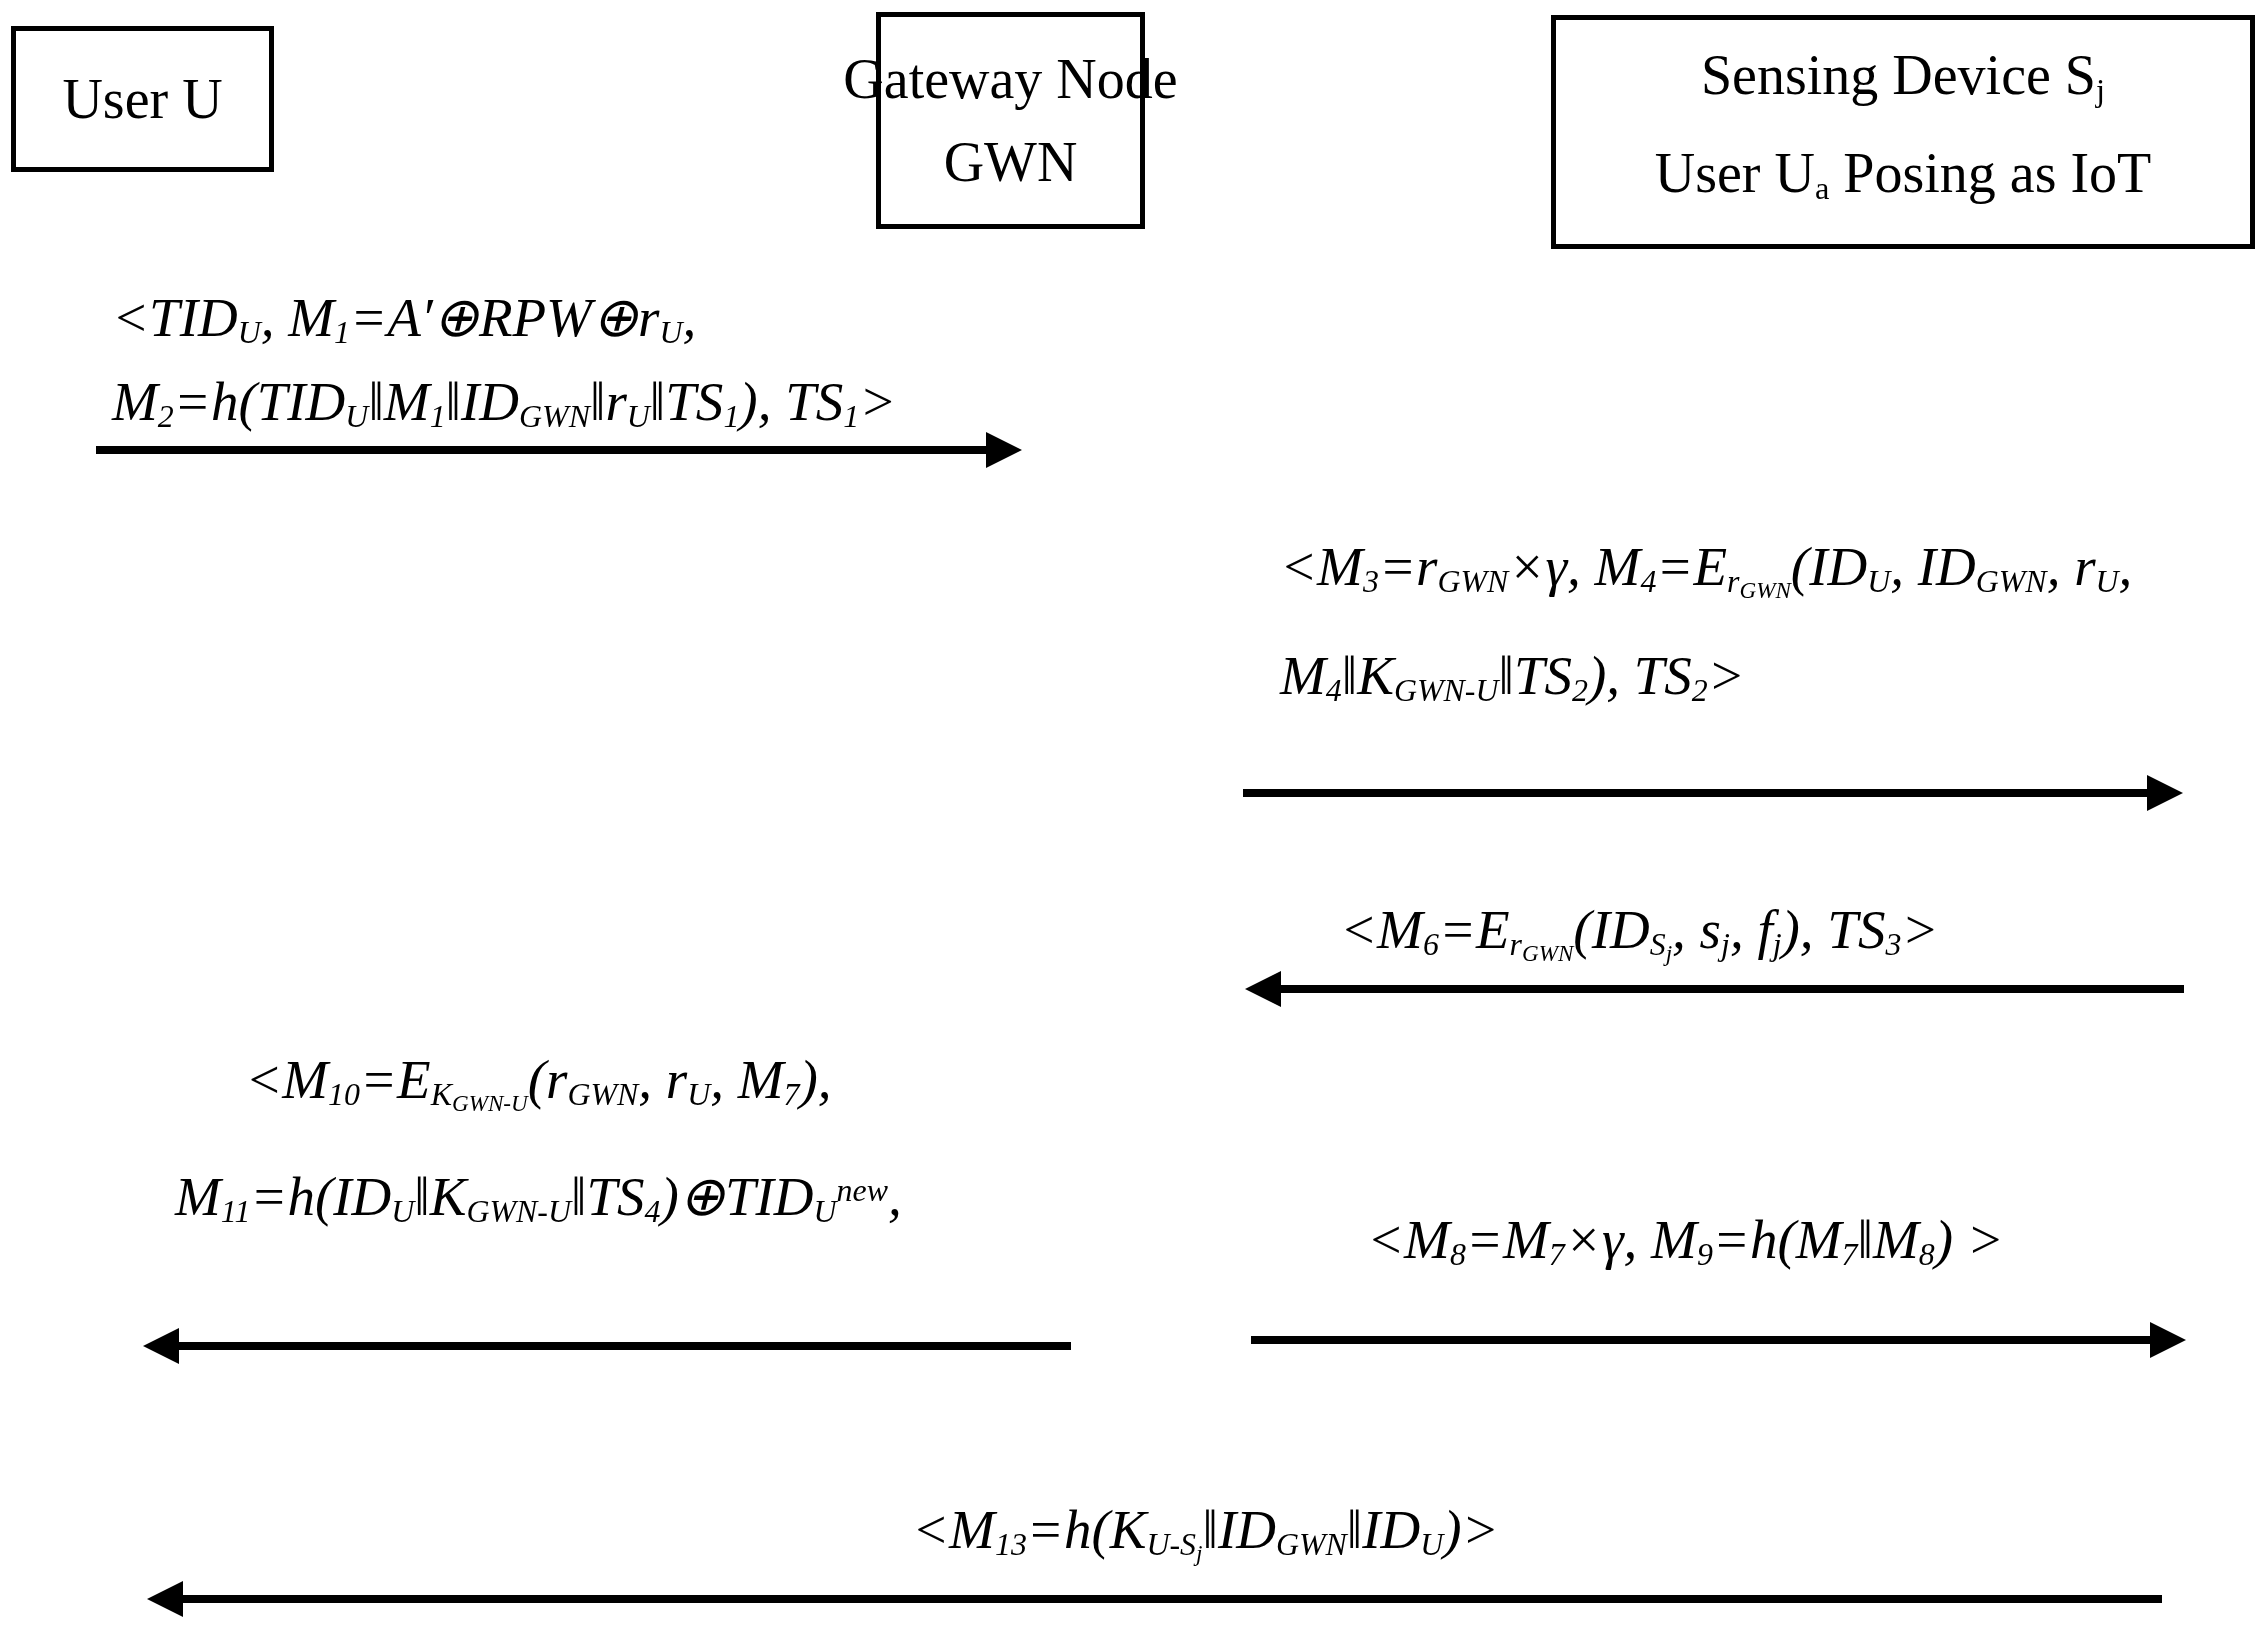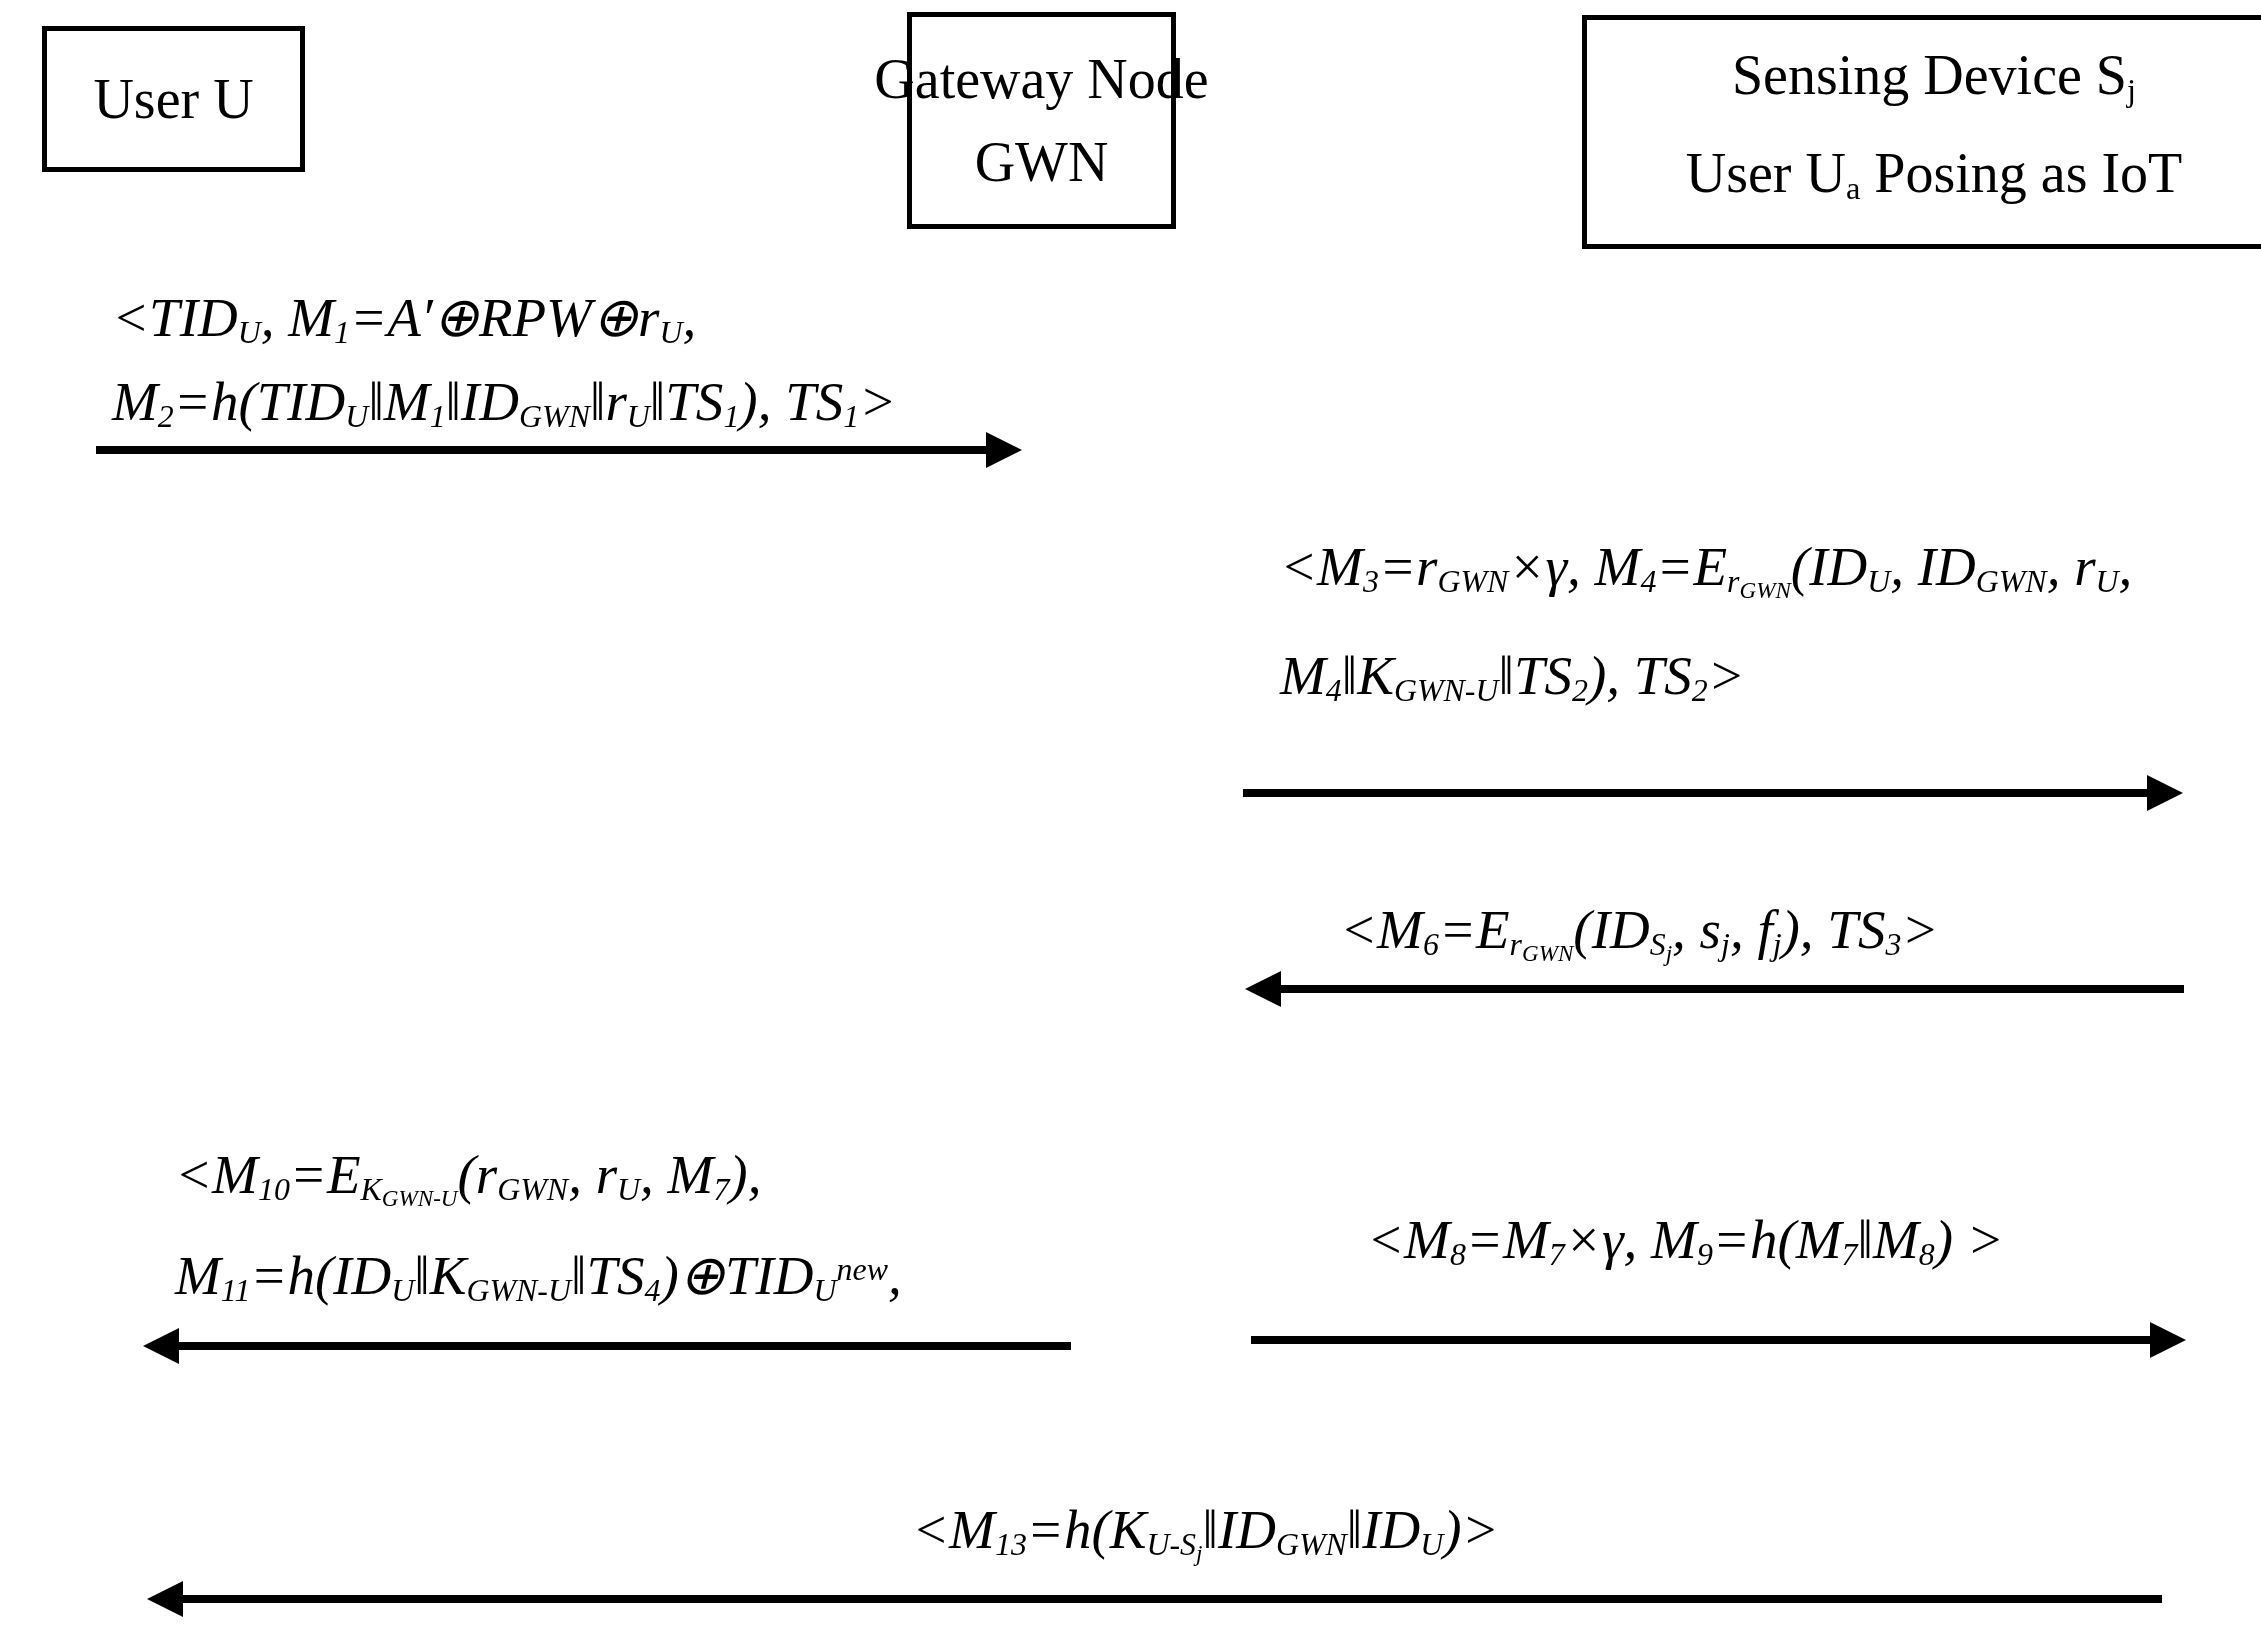--- a/index.html
+++ b/index.html
@@ -13,21 +13,20 @@
   }
   .box {
     position:absolute;
     border:5.5px solid #000;
     background:#fff;
     display:flex; flex-direction:column;
     align-items:center; justify-content:center;
     text-align:left;
     font-size:56px; line-height:83px;
     white-space:nowrap;
-    margin-left:31px;
   }
   .msg {
     position:absolute;
     font-style:italic;
     font-size:55px;
     white-space:nowrap;
   }
   .sub    { font-size:58%; vertical-align:-0.22em; }
   .subsub { font-size:42%; vertical-align:-0.55em; }
   .sup    { font-size:58%; vertical-align:0.45em; }
@@ -56,21 +55,21 @@
 
   #msg1 { left:112px;  top:283px;  line-height:69px; }
   #arrow1 { left:96px; top:432px; width:926px; }
 
   #msg2 { left:1280px; top:524px;  line-height:85px; }
   #arrow2 { left:1243px; top:775px; width:940px; }
 
   #msg3 { left:1340px; top:898px; }
   #arrow3 { left:1245px; top:971px; width:939px; }
 
-  #msg4 { left:175px;  top:1139px; line-height:72px; }
+  #msg4 { left:175px;  top:1036px; line-height:87px;text-align:center; }
   #arrow4 { left:143px; top:1328px; width:928px; }
 
   #msg5 { left:1367px; top:1208px; }
   #arrow5 { left:1251px; top:1322px; width:935px; }
 
   #msg6 { left:912px; top:1498px; }
   #arrow6 { left:147px; top:1581px; width:2015px; }
 </style>
 </head>
 <body>

